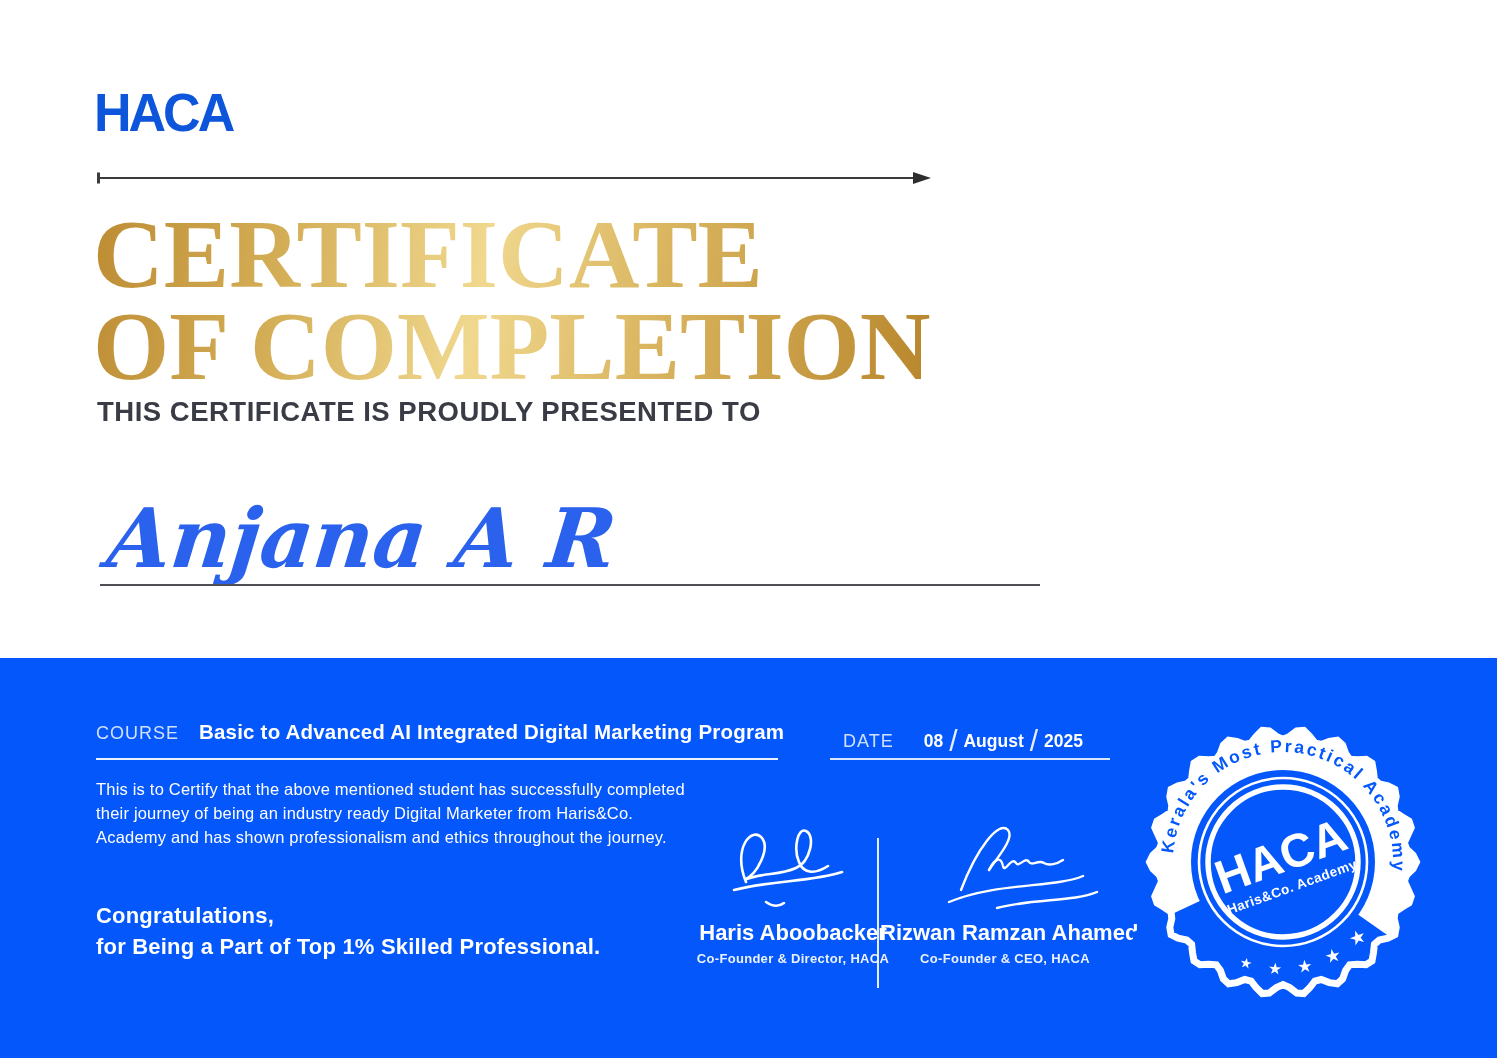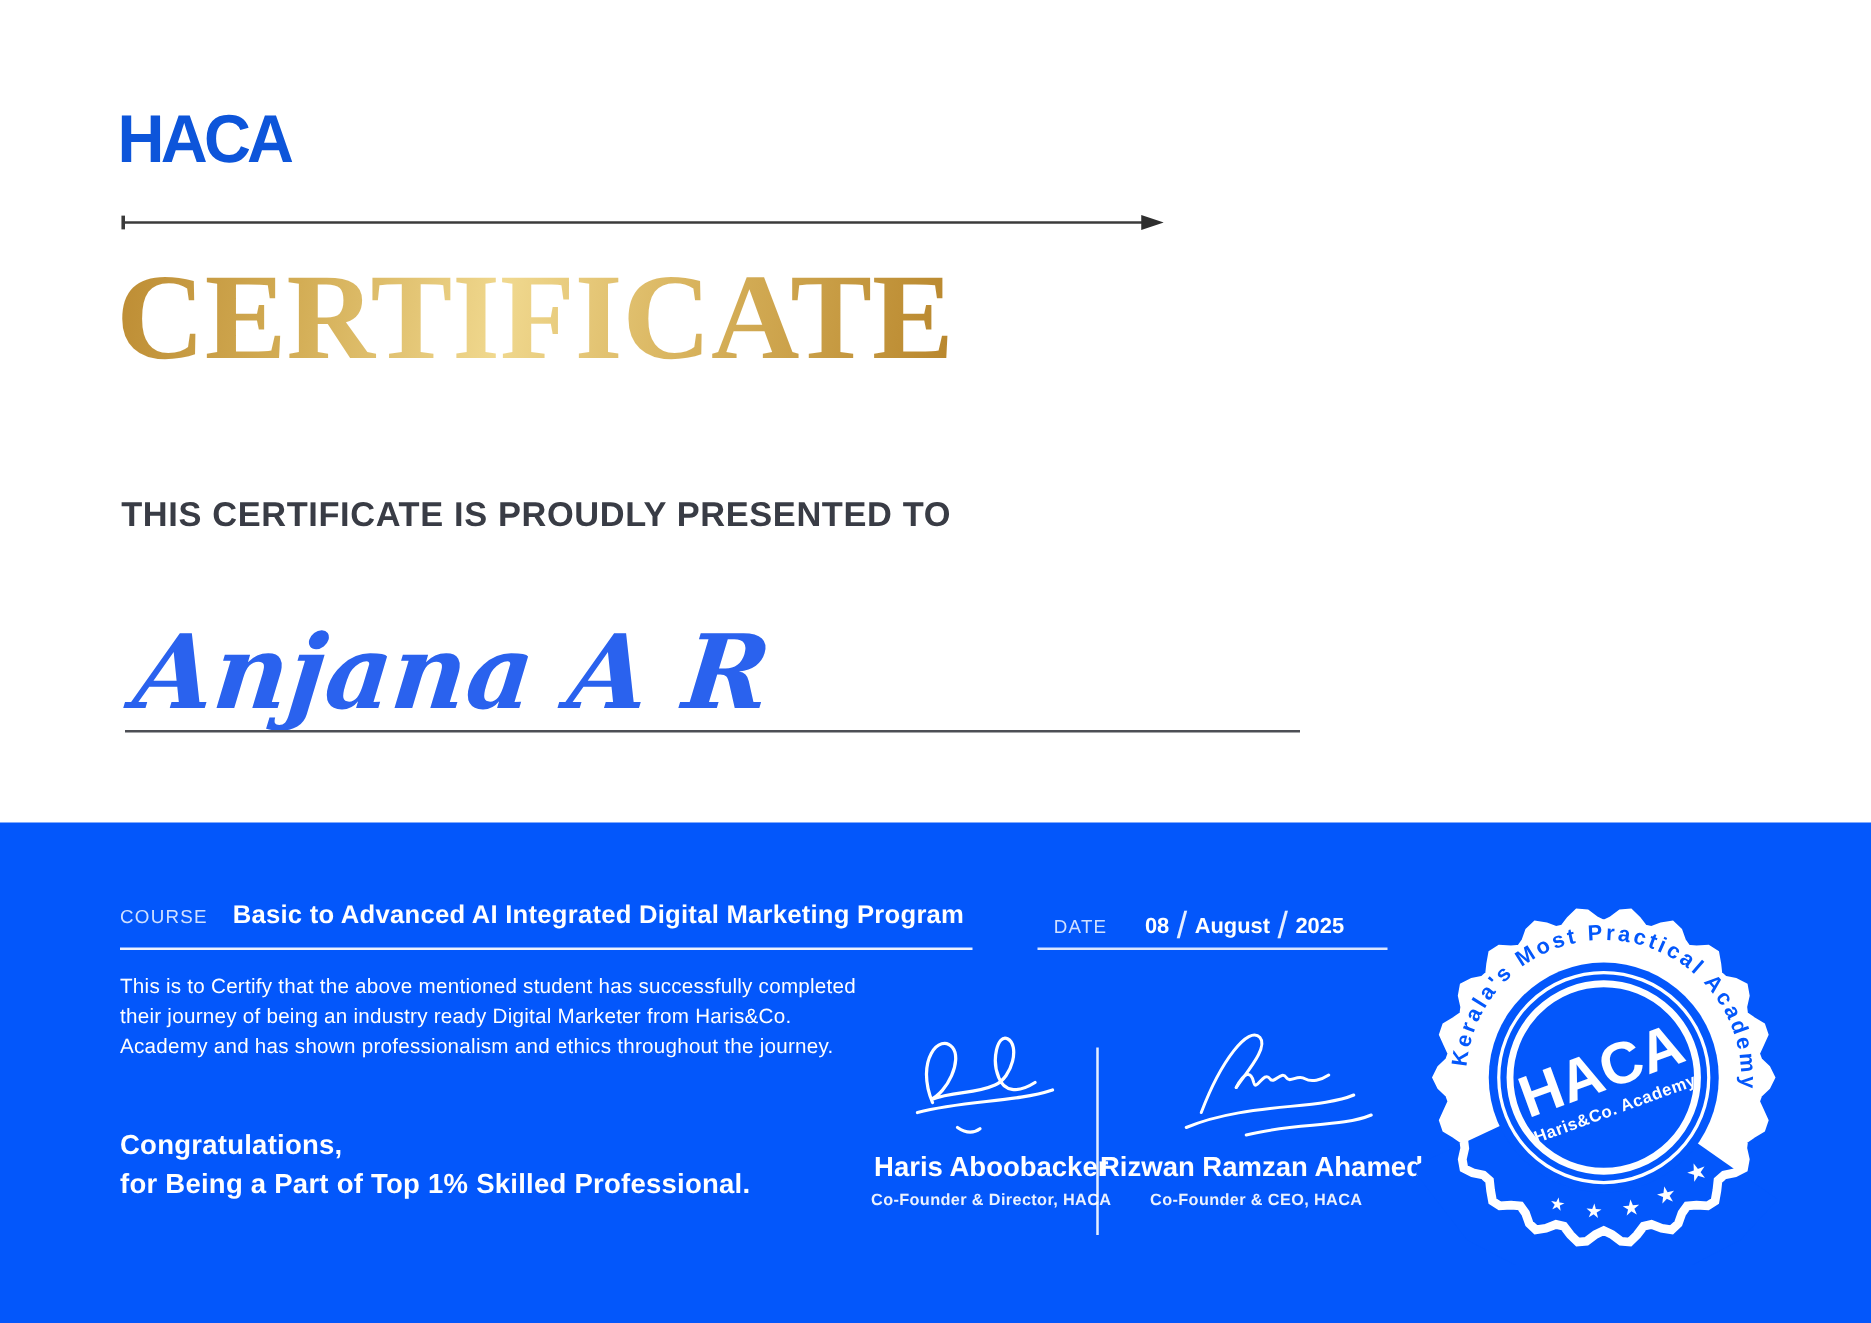--- a/index.html
+++ b/index.html
@@ -42,21 +42,21 @@
     position:absolute; left:100px; top:584px; width:940px; height:2px;
     background:#4d4f55;
   }
 
   
   .panel {
     position:absolute; left:0; top:658px; width:1497px; height:400px;
     background:#0357fb; color:#ffffff;
   }
   .course-row { position:absolute; left:96px; top:62px; display:flex; align-items:baseline; gap:20px; white-space:nowrap; }
-  .small-label { font-size:15px; letter-spacing:1px; color:rgba(255,255,255,.82); font-weight:500; }
+  .small-label { font-size:18px; letter-spacing:1px; color:rgba(255,255,255,.82); font-weight:500; }
   .course-title { font-size:20.5px; font-weight:700; letter-spacing:.2px; }
   .course-underline { position:absolute; left:96px; top:100px; width:682px; height:2px; background:rgba(255,255,255,.92); }
   .date-row { position:absolute; left:843px; top:62px; display:flex; align-items:baseline; white-space:nowrap; }
   .date-row .val { font-size:17.5px; font-weight:700; }
   .date-row .slash { font-size:30px; font-weight:300; color:rgba(255,255,255,.9); transform:translateY(4px); padding:0 6px; }
   .date-underline { position:absolute; left:830px; top:100px; width:280px; height:2px; background:rgba(255,255,255,.85); }
 
   .body-text {
     position:absolute; left:96px; top:120px; width:600px;
     font-size:16.5px; line-height:1.44; letter-spacing:.2px; font-weight:400;
@@ -85,20 +85,21 @@
   <div class="arrow-line">
     <svg width="834" height="16" viewBox="0 0 834 16">
       <rect x="0" y="2.5" width="3" height="11" fill="#3b3b3b"></rect>
       <line x1="1" y1="8" x2="818" y2="8" stroke="#3b3b3b" stroke-width="2"></line>
       <polygon points="816,2 834,8 816,14" fill="#2e2e2e"></polygon>
     </svg>
   </div>
 
   <div class="gold-title">
     <div>CERTIFICATE</div>
+    <div>OF COMPLETION</div>
   </div>
 
   <div class="presented">THIS CERTIFICATE IS PROUDLY PRESENTED TO</div>
 
   <div class="recipient-name">Anjana A R</div>
   <div class="name-line"></div>
 
   <div class="panel">
 
     <div class="course-row">

